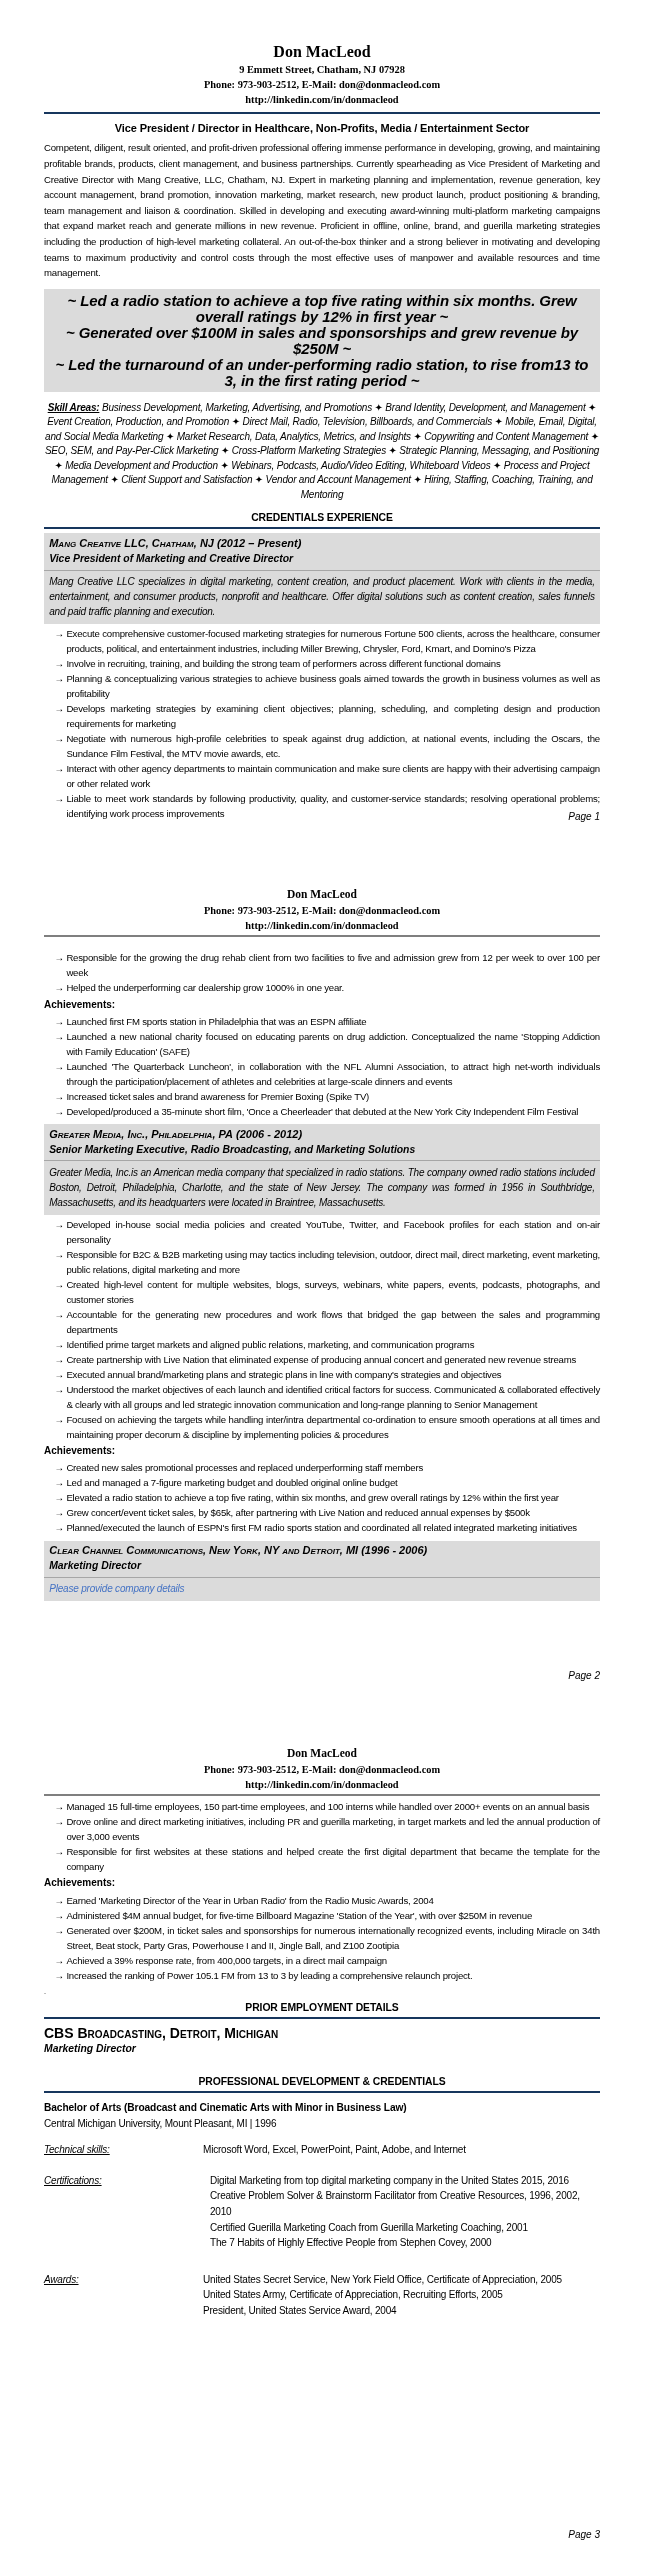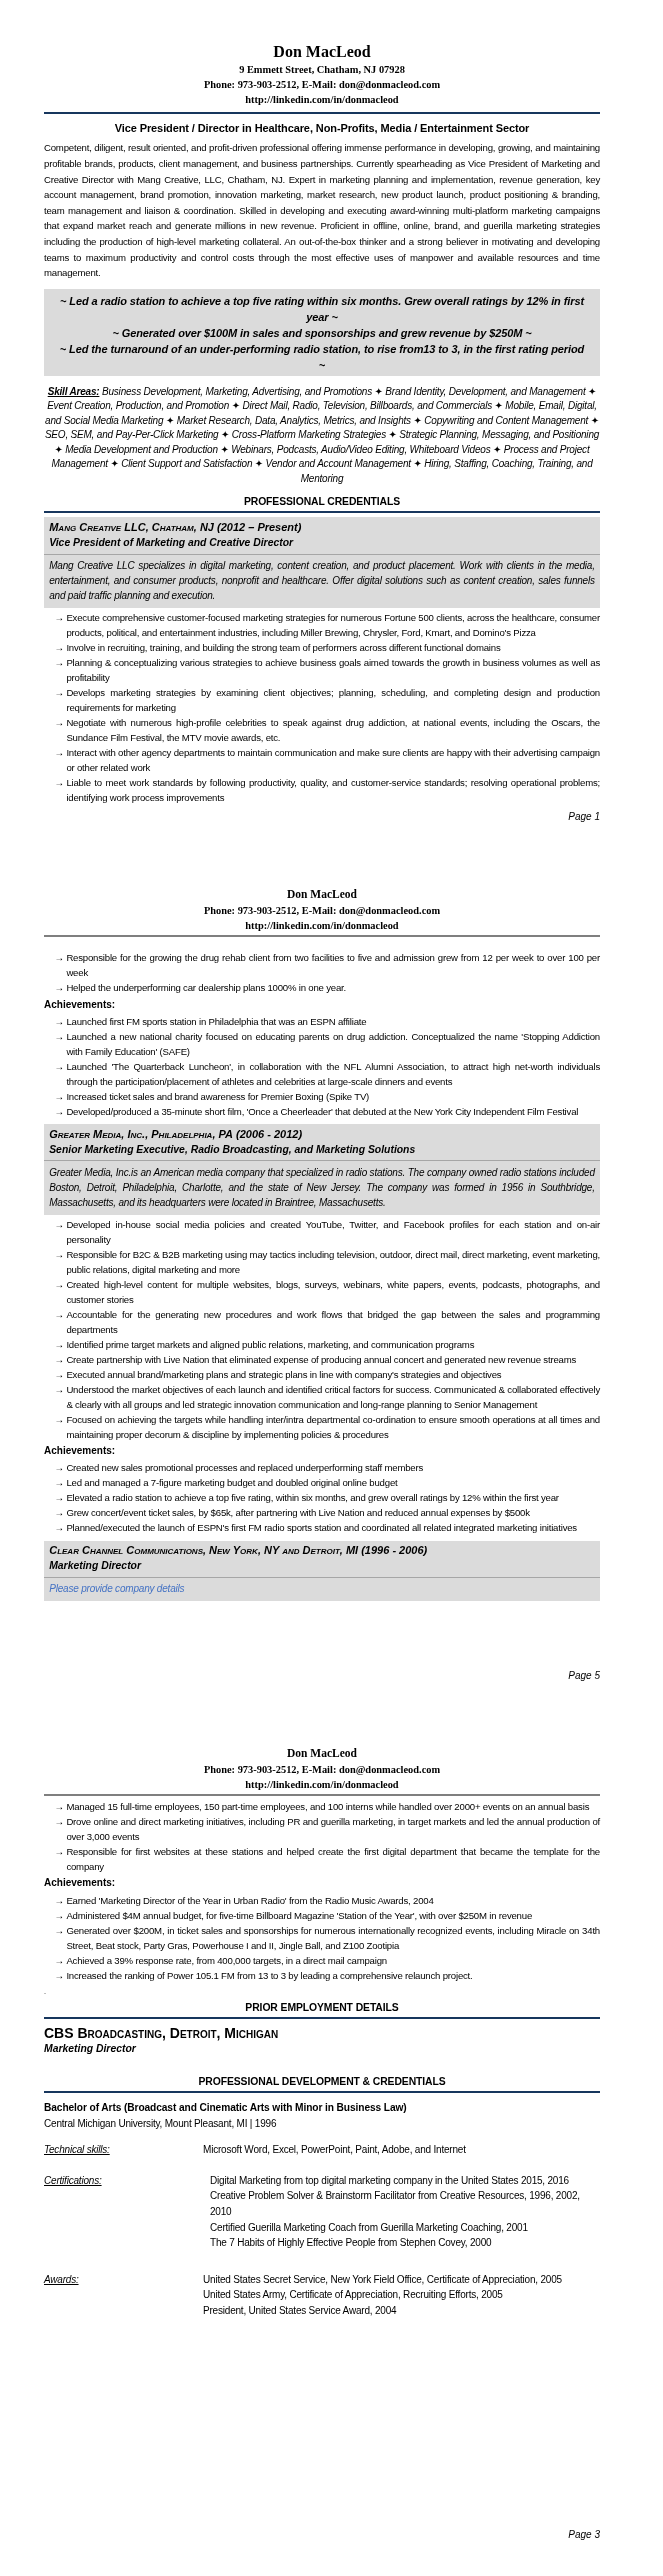--- a/index.html
+++ b/index.html
@@ -13,21 +13,21 @@
   .contact { font-size:10.4px; line-height:15px; }
   .name2 { font-size:11.5px; line-height:15.6px; }
   .pg-head-lg { padding-top:42px; }
   .pg-head-sm { padding-top:28px; }
   .rule-navy { height:2.6px; background:#17365d; margin-top:4.7px; }
   .rule-navy4 { height:2.1px; background:#17365d; margin-top:2.6px; }
   .rule-gray { height:1.6px; background:#7f7f7f; margin-top:2.6px; }
   .headline { font-size:11px; font-weight:bold; text-align:center; margin-top:7.3px; letter-spacing:-0.1px; }
   .summary { margin-top:6.8px; text-align:justify; font-size:9.6px; line-height:15.6px; letter-spacing:-0.2px; }
   .hl-block { margin-top:8.3px; background:#dbdbdb; padding:3.6px 11.5px; text-align:center; }
-  .hl-line { font-style:italic; font-weight:bold; font-size:11px; line-height:16px; letter-spacing:-0.1px; }
+  .hl-line { font-style:italic; font-weight:bold; font-size:15px; line-height:16px; letter-spacing:-0.1px; }
   .skills { margin-top:8.3px; text-align:center; font-style:italic; font-size:10px; line-height:14.6px; letter-spacing:-0.2px; }
   .skills-label { font-weight:bold; text-decoration:underline; }
   .sec-head { margin-top:9.4px; font-size:10.4px; font-weight:bold; text-align:center; letter-spacing:-0.1px; line-height:12.5px; }
   .job-head { margin-top:4.2px; background:#dbdbdb; border-bottom:1.6px solid #a6a6a6; padding:2.6px 5.2px 3.6px; }
   .job-company { font-weight:bold; font-style:italic; font-size:11px; line-height:15px; }
   .job-company .sc { font-variant:small-caps; }
   .job-role { font-weight:bold; font-style:italic; font-size:10.4px; line-height:15px; }
   .job-desc { background:#dbdbdb; padding:3.6px 5.2px 4.7px; font-style:italic; text-align:justify; font-size:10px; line-height:15px; letter-spacing:-0.2px; }
   .job-desc.placeholder { color:#4472c4; text-align:left; }
   .bullets { list-style:none; margin-top:2.1px; }
@@ -62,21 +62,21 @@
     </div>
     <div class="rule-navy"></div>
     <div class="headline">Vice President / Director in Healthcare, Non-Profits, Media / Entertainment Sector</div>
     <p class="summary">Competent, diligent, result oriented, and profit-driven professional offering immense performance in developing, growing, and maintaining profitable brands, products, client management, and business partnerships. Currently spearheading as Vice President of Marketing and Creative Director with Mang Creative, LLC, Chatham, NJ. Expert in marketing planning and implementation, revenue generation, key account management, brand promotion, innovation marketing, market research, new product launch, product positioning &amp; branding, team management and liaison &amp; coordination. Skilled in developing and executing award-winning multi-platform marketing campaigns that expand market reach and generate millions in new revenue. Proficient in offline, online, brand, and guerilla marketing strategies including the production of high-level marketing collateral. An out-of-the-box thinker and a strong believer in motivating and developing teams to maximum productivity and control costs through the most effective uses of manpower and available resources and time management.</p>
     <div class="hl-block">
       <div class="hl-line">~ Led a radio station to achieve a top five rating within six months. Grew overall ratings by 12% in first year ~</div>
       <div class="hl-line">~ Generated over $100M in sales and sponsorships and grew revenue by $250M ~</div>
       <div class="hl-line">~ Led the turnaround of an under-performing radio station, to rise from13 to 3, in the first rating period ~</div>
     </div>
     <p class="skills"><span class="skills-label">Skill Areas:</span> <span>Business Development, Marketing, Advertising, and Promotions ✦ Brand Identity, Development, and Management ✦ Event Creation, Production, and Promotion ✦ Direct Mail, Radio, Television, Billboards, and Commercials ✦ Mobile, Email, Digital, and Social Media Marketing ✦ Market Research, Data, Analytics, Metrics, and Insights ✦ Copywriting and Content Management ✦ SEO, SEM, and Pay-Per-Click Marketing ✦ Cross-Platform Marketing Strategies ✦ Strategic Planning, Messaging, and Positioning ✦ Media Development and Production ✦ Webinars, Podcasts, Audio/Video Editing, Whiteboard Videos ✦ Process and Project Management ✦ Client Support and Satisfaction ✦ Vendor and Account Management ✦ Hiring, Staffing, Coaching, Training, and Mentoring</span></p>
-    <h2 class="sec-head">PROFESSIONAL CREDENTIALS</h2>
+    <h2 class="sec-head">CREDENTIALS EXPERIENCE</h2>
     <div class="rule-navy4"></div>
     <section>
       <div class="job-head">
         <div class="job-company"><span class="sc">Mang Creative LLC, Chatham, NJ</span> <span>(2012 – Present)</span></div>
         <div class="job-role">Vice President of Marketing and Creative Director</div>
       </div>
       <div class="job-desc">Mang Creative LLC specializes in digital marketing, content creation, and product placement. Work with clients in the media, entertainment, and consumer products, nonprofit and healthcare. Offer digital solutions such as content creation, sales funnels and paid traffic planning and execution.</div>
       <ul class="bullets">
         <li>
             <span class="arr">→</span>
@@ -120,21 +120,21 @@
       <div class="contact">http://linkedin.com/in/donmacleod</div>
     </div>
     <div class="rule-gray"></div>
     <ul class="bullets" style="margin-top:13.5px">
       <li>
           <span class="arr">→</span>
           <span class="bt">Responsible for the growing the drug rehab client from two facilities to five and admission grew from 12 per week to over 100 per week</span>
         </li>
       <li>
           <span class="arr">→</span>
-          <span class="bt">Helped the underperforming car dealership plans 1000% in one year.</span>
+          <span class="bt">Helped the underperforming car dealership grow 1000% in one year.</span>
         </li>
     </ul>
     <div class="ach-label">Achievements:</div>
     <ul class="bullets">
       <li>
           <span class="arr">→</span>
           <span class="bt">Launched first FM sports station in Philadelphia that was an ESPN affiliate</span>
         </li>
       <li>
           <span class="arr">→</span>
@@ -222,21 +222,21 @@
       </ul>
     </section>
     <section style="margin-top:5.2px">
       <div class="job-head">
         <div class="job-company"><span class="sc">Clear Channel Communications, New York, NY and Detroit, MI</span> <span>(1996 - 2006)</span></div>
         <div class="job-role">Marketing Director</div>
       </div>
       <div class="job-desc placeholder">Please provide company details</div>
     </section>
   </div>
-  <div class="page-num">Page 5</div>
+  <div class="page-num">Page 2</div>
 </div>
 
 <div class="page">
   <div class="inner">
     <div class="pg-head-sm center serifb">
       <div class="name2">Don MacLeod</div>
       <div class="contact">Phone: 973-903-2512, E-Mail: don@donmacleod.com</div>
       <div class="contact">http://linkedin.com/in/donmacleod</div>
     </div>
     <div class="rule-gray"></div>

